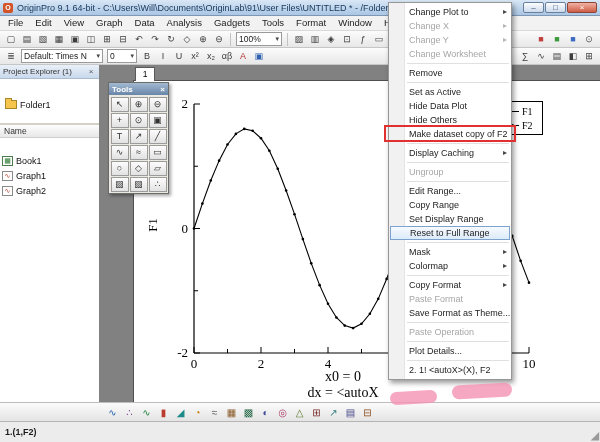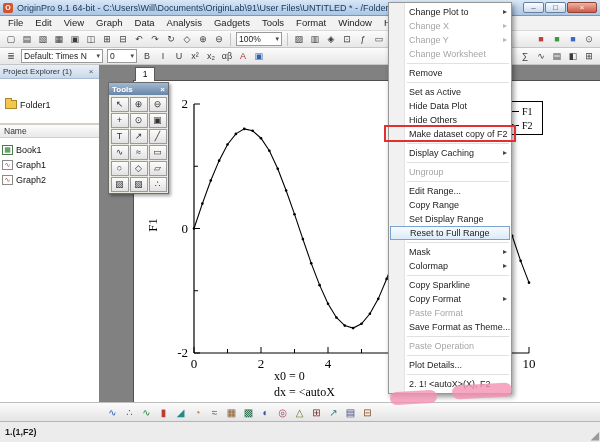--- a/index.html
+++ b/index.html
@@ -44,36 +44,36 @@
     background:#fff; border-right:1px solid #808080; z-index:3; display:flex; flex-direction:column; }
   .pe-header { height:14px; background:linear-gradient(#e9f0f8,#c9d9ec); border-bottom:1px solid #a9bcd2;
     display:flex; align-items:center; padding:0 3px; font-size:8px; color:#333; flex:none; }
   .pe-header .pe-close { margin-left:auto; font-size:8px; color:#555; width:10px; text-align:center; }
   .pe-tree { height:46px; border-bottom:2px solid #d4d0c8; padding:18px 3px; flex:none; }
   .pe-row { display:flex; align-items:center; height:15px; padding:0 2px; font-size:9px; color:#111; }
   .folder-icon { width:12px; height:9px; background:#f5c54c; border:1px solid #a8862a; position:relative; margin-right:3px; flex:none; }
   .folder-icon::before { content:""; position:absolute; left:-1px; top:-3px; width:5px; height:2px; background:#f5c54c; border:1px solid #a8862a; border-bottom:none; }
   .pe-colhead { height:13px; background:linear-gradient(#fdfdfd,#e8e8e8); border-bottom:1px solid #cfcfcf;
     font-size:8.5px; color:#333; padding:0 4px; line-height:12px; flex:none; }
-  .pe-list { flex:1; overflow:hidden; padding-top:4px; }
+  .pe-list { flex:1; overflow:hidden; padding-top:15px; }
   .mini-icon { width:11px; height:10px; border:1px solid #8a8a8a; background:#fff; font-size:7px; line-height:8px;
     text-align:center; margin-right:3px; flex:none; }
   .mini-icon.book { color:#2e7d32; border-color:#4a7d4a; }
   .mini-icon.graph { color:#c0392b; }
 
   
   .workspace { position:absolute; left:100px; top:65px; width:500px; height:337px; background:#818181; }
   .graph-tab { position:absolute; left:135px; top:67px; width:20px; height:14px; background:#fff;
     border:1px solid #5a5a5a; border-bottom:none; font-size:8.5px; text-align:center; line-height:13px; z-index:3; }
   .graph-page { position:absolute; left:133px; top:80px; width:467px; height:322px; background:#fff;
     border-left:1px solid #4f4f4f; border-top:1px solid #4f4f4f; z-index:2; overflow:hidden; }
   .y-axis-title { position:absolute; left:12px; top:136px; transform:rotate(-90deg);
     font-family:"Liberation Serif",serif; font-size:13px; color:#000; }
-  .graph-anno { position:absolute; left:140px; width:170px; text-align:left;
-    font-family:"Liberation Serif",serif; font-size:12px; color:#000; }
+  .graph-anno { position:absolute; left:124px; width:170px; text-align:center;
+    font-family:"Liberation Serif",serif; font-size:14px; color:#000; }
   #anno1 { top:288px; } #anno2 { top:304px; }
   .legend { position:absolute; left:368px; top:20px; width:41px; background:#fff; border:1px solid #000;
     padding:2px 3px; font-family:"Liberation Serif",serif; font-size:10px; z-index:2; }
   .legend-row { display:flex; align-items:center; gap:3px; height:14px; }
   .legend-line { width:13px; height:0; border-top:1px solid #000; position:relative; flex:none; }
   .legend-line.dotted::after { content:""; position:absolute; left:5px; top:-2px; width:3px; height:3px;
     background:#000; border-radius:50%; }
 
   
   .tools-palette { position:absolute; left:108px; top:82px; width:61px; border:1px solid #6b6b6b;
@@ -522,21 +522,20 @@
       <div class="menu-item disabled"><span class="mi-label">Ungroup</span></div>
       <div class="menu-sep"></div>
       <div class="menu-item"><span class="mi-label">Edit Range...</span></div>
       <div class="menu-item"><span class="mi-label">Copy Range</span></div>
       <div class="menu-item"><span class="mi-label">Set Display Range</span></div>
       <div class="menu-item highlighted"><span class="mi-label">Reset to Full Range</span></div>
       <div class="menu-sep"></div>
       <div class="menu-item"><span class="mi-label">Mask</span><span class="mi-arrow">▸</span></div>
       <div class="menu-item"><span class="mi-label">Colormap</span><span class="mi-arrow">▸</span></div>
       <div class="menu-sep"></div>
-      <div class="menu-item"><span class="mi-label">Copy Sparkline</span></div>
       <div class="menu-item"><span class="mi-label">Copy Format</span><span class="mi-arrow">▸</span></div>
       <div class="menu-item disabled"><span class="mi-label">Paste Format</span></div>
       <div class="menu-item"><span class="mi-label">Save Format as Theme...</span></div>
       <div class="menu-sep"></div>
       <div class="menu-item disabled"><span class="mi-label">Paste Operation</span></div>
       <div class="menu-sep"></div>
       <div class="menu-item"><span class="mi-label">Plot Details...</span></div>
       <div class="menu-sep"></div>
       <div class="menu-item"><span class="mi-label">2. 1! &lt;autoX&gt;(X), F2</span></div>
     </div>

